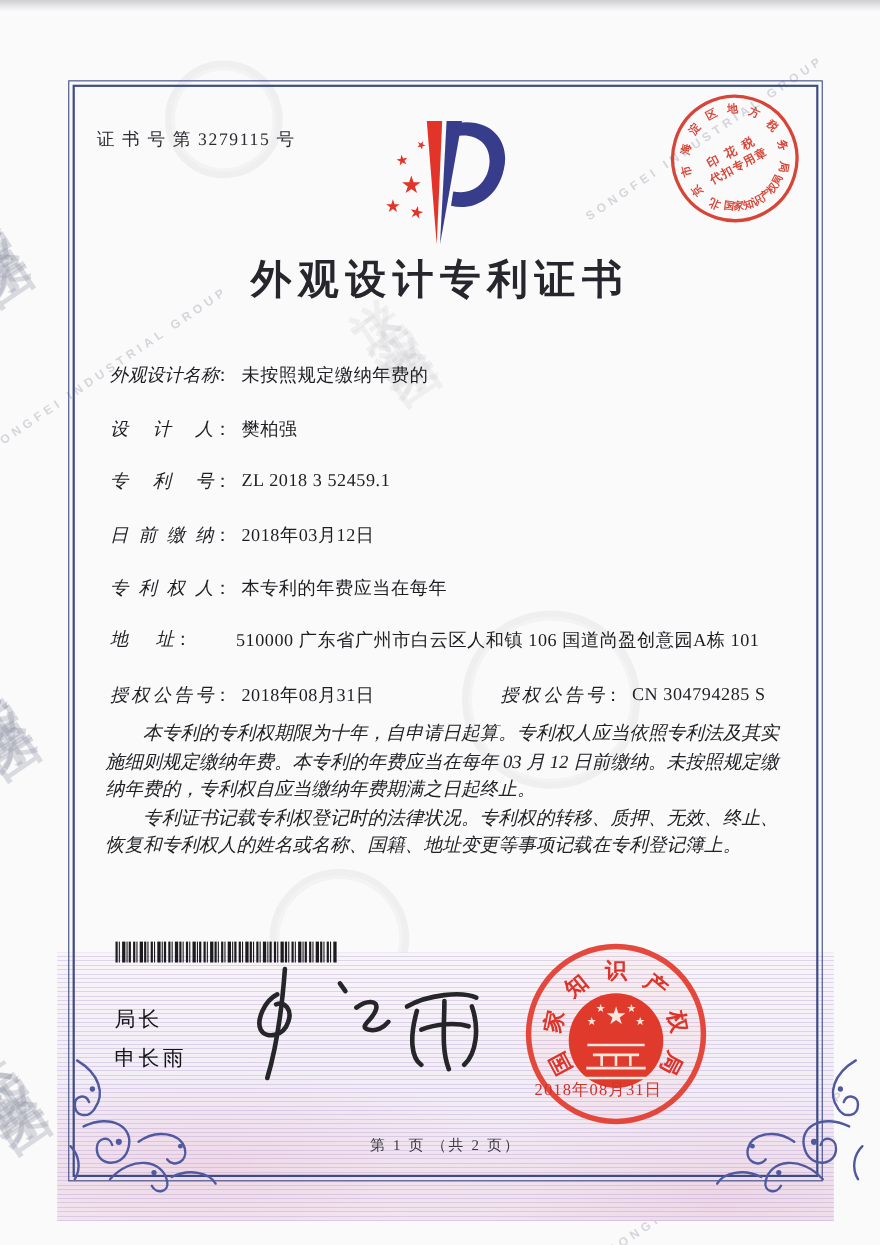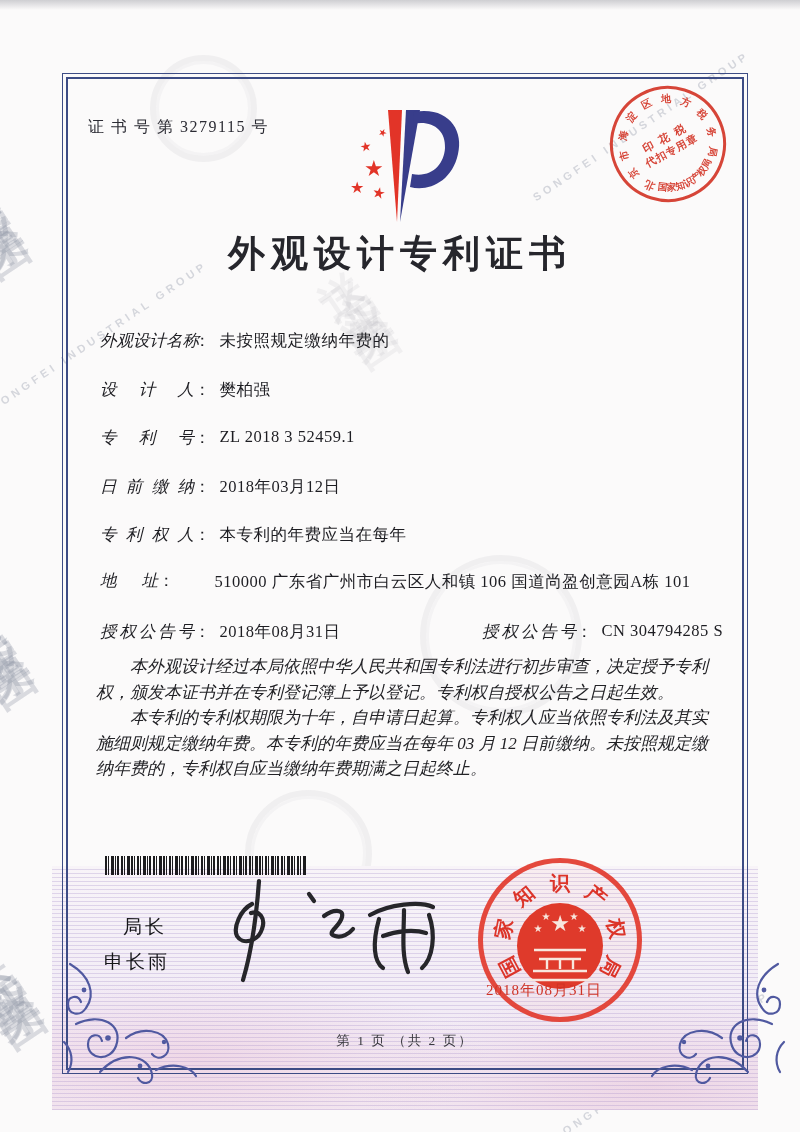--- a/index.html
+++ b/index.html
@@ -49,32 +49,32 @@
     font-size:37px;font-weight:700;letter-spacing:6px;color:#26262c;z-index:3;}
 
   
   .frow{position:absolute;left:100px;font-size:16.5px;color:#1d1d22;z-index:3;white-space:nowrap;}
   .flabel{display:inline-block;width:94px;text-align:justify;text-align-last:justify;
     text-justify:inter-character;vertical-align:top;font-style:italic;}
   .fcolon{display:inline-block;vertical-align:top;}
   .fvalue{display:inline-block;vertical-align:top;margin-left:9px;letter-spacing:.5px;}
   .frow--addr .flabel{width:58px;}
   .frow--addr .fvalue{margin-left:40px;width:500px;white-space:normal;line-height:24px;}
-  .frow--grant2{left:455px;margin-left:27px;}
+  .frow--grant2{left:455px;}
 
   
   .body-text{position:absolute;left:96px;top:654px;width:616px;z-index:3;
     font-size:17px;line-height:25.5px;color:#222226;font-style:italic;}
   .body-text p{margin:0;text-indent:2em;}
 
   
   .barcode{position:absolute;left:105px;top:856px;width:208px;height:19px;z-index:3;font-size:0;}
   .bureau{position:absolute;left:104px;z-index:3;color:#141418;
     font-family:"Liberation Sans","DejaVu Sans",sans-serif;font-size:19px;letter-spacing:3px;}
-  .bureau--title{top:914px;margin-left:19px;}
+  .bureau--title{top:914px;}
   .bureau--name{top:949px;}
   .signature{position:absolute;left:212px;top:874px;z-index:4;}
 
   .seal{position:absolute;left:478px;top:858px;width:164px;height:164px;z-index:3;}
   .seal-ring{position:absolute;inset:0;border:5px solid rgba(226,57,44,.92);border-radius:50%;
     background:rgba(255,80,60,.04);}
   .seal-arc{position:absolute;inset:0;font-size:20px;font-weight:700;color:#dc3429;}
   .arc-ch{position:absolute;left:50%;top:50%;}
   .seal-emblem{position:absolute;left:36px;top:40px;}
   .seal-date{position:absolute;left:486px;top:981px;z-index:4;font-size:15px;
@@ -163,22 +163,22 @@
   <span class="flabel">地址</span><span class="fcolon">：</span><span class="fvalue">510000 广东省广州市白云区人和镇 106 国道尚盈创意园A栋 101</span>
 </div>
 <div class="frow" style="top:621px;">
   <span class="flabel">授权公告号</span><span class="fcolon">：</span><span class="fvalue">2018年08月31日</span>
 </div>
 <div class="frow frow--grant2" style="top:621px;">
   <span class="flabel">授权公告号</span><span class="fcolon">：</span><span class="fvalue">CN 304794285 S</span>
 </div>
 
 <div class="body-text">
-  <p>本外观设计经过本局依照中华人民共和国专利法进行初步审查，决定授予专利权，颁发本证书并在专利登记簿上予以登记。专利权自授权公告之日起生效。</p>
   <p>本专利的专利权期限为十年，自申请日起算。专利权人应当依照专利法及其实施细则规定缴纳年费。本专利的年费应当在每年 03 月 12 日前缴纳。未按照规定缴纳年费的，专利权自应当缴纳年费期满之日起终止。</p>
+  <p>专利证书记载专利权登记时的法律状况。专利权的转移、质押、无效、终止、恢复和专利权人的姓名或名称、国籍、地址变更等事项记载在专利登记簿上。</p>
 </div>
 
 <div class="barcode"><span style="display: inline-block; width: 2px; height: 19px; background: rgb(28, 28, 30); margin-right: 1px;"></span><span style="display: inline-block; width: 1px; height: 19px; background: rgb(28, 28, 30); margin-right: 2px;"></span><span style="display: inline-block; width: 3px; height: 19px; background: rgb(28, 28, 30); margin-right: 1px;"></span><span style="display: inline-block; width: 1px; height: 19px; background: rgb(28, 28, 30); margin-right: 1px;"></span><span style="display: inline-block; width: 2px; height: 19px; background: rgb(28, 28, 30); margin-right: 2px;"></span><span style="display: inline-block; width: 2px; height: 19px; background: rgb(28, 28, 30); margin-right: 1px;"></span><span style="display: inline-block; width: 1px; height: 19px; background: rgb(28, 28, 30); margin-right: 2px;"></span><span style="display: inline-block; width: 3px; height: 19px; background: rgb(28, 28, 30); margin-right: 1px;"></span><span style="display: inline-block; width: 2px; height: 19px; background: rgb(28, 28, 30); margin-right: 1px;"></span><span style="display: inline-block; width: 1px; height: 19px; background: rgb(28, 28, 30); margin-right: 2px;"></span><span style="display: inline-block; width: 2px; height: 19px; background: rgb(28, 28, 30); margin-right: 1px;"></span><span style="display: inline-block; width: 1px; height: 19px; background: rgb(28, 28, 30); margin-right: 2px;"></span><span style="display: inline-block; width: 3px; height: 19px; background: rgb(28, 28, 30); margin-right: 1px;"></span><span style="display: inline-block; width: 1px; height: 19px; background: rgb(28, 28, 30); margin-right: 1px;"></span><span style="display: inline-block; width: 2px; height: 19px; background: rgb(28, 28, 30); margin-right: 2px;"></span><span style="display: inline-block; width: 2px; height: 19px; background: rgb(28, 28, 30); margin-right: 1px;"></span><span style="display: inline-block; width: 1px; height: 19px; background: rgb(28, 28, 30); margin-right: 2px;"></span><span style="display: inline-block; width: 3px; height: 19px; background: rgb(28, 28, 30); margin-right: 1px;"></span><span style="display: inline-block; width: 2px; height: 19px; background: rgb(28, 28, 30); margin-right: 1px;"></span><span style="display: inline-block; width: 1px; height: 19px; background: rgb(28, 28, 30); margin-right: 2px;"></span><span style="display: inline-block; width: 2px; height: 19px; background: rgb(28, 28, 30); margin-right: 1px;"></span><span style="display: inline-block; width: 1px; height: 19px; background: rgb(28, 28, 30); margin-right: 2px;"></span><span style="display: inline-block; width: 3px; height: 19px; background: rgb(28, 28, 30); margin-right: 1px;"></span><span style="display: inline-block; width: 1px; height: 19px; background: rgb(28, 28, 30); margin-right: 1px;"></span><span style="display: inline-block; width: 2px; height: 19px; background: rgb(28, 28, 30); margin-right: 2px;"></span><span style="display: inline-block; width: 2px; height: 19px; background: rgb(28, 28, 30); margin-right: 1px;"></span><span style="display: inline-block; width: 1px; height: 19px; background: rgb(28, 28, 30); margin-right: 2px;"></span><span style="display: inline-block; width: 3px; height: 19px; background: rgb(28, 28, 30); margin-right: 1px;"></span><span style="display: inline-block; width: 2px; height: 19px; background: rgb(28, 28, 30); margin-right: 1px;"></span><span style="display: inline-block; width: 1px; height: 19px; background: rgb(28, 28, 30); margin-right: 2px;"></span><span style="display: inline-block; width: 2px; height: 19px; background: rgb(28, 28, 30); margin-right: 1px;"></span><span style="display: inline-block; width: 1px; height: 19px; background: rgb(28, 28, 30); margin-right: 2px;"></span><span style="display: inline-block; width: 3px; height: 19px; background: rgb(28, 28, 30); margin-right: 1px;"></span><span style="display: inline-block; width: 1px; height: 19px; background: rgb(28, 28, 30); margin-right: 1px;"></span><span style="display: inline-block; width: 2px; height: 19px; background: rgb(28, 28, 30); margin-right: 2px;"></span><span style="display: inline-block; width: 2px; height: 19px; background: rgb(28, 28, 30); margin-right: 1px;"></span><span style="display: inline-block; width: 1px; height: 19px; background: rgb(28, 28, 30); margin-right: 2px;"></span><span style="display: inline-block; width: 3px; height: 19px; background: rgb(28, 28, 30); margin-right: 1px;"></span><span style="display: inline-block; width: 2px; height: 19px; background: rgb(28, 28, 30); margin-right: 1px;"></span><span style="display: inline-block; width: 1px; height: 19px; background: rgb(28, 28, 30); margin-right: 2px;"></span><span style="display: inline-block; width: 2px; height: 19px; background: rgb(28, 28, 30); margin-right: 1px;"></span><span style="display: inline-block; width: 1px; height: 19px; background: rgb(28, 28, 30); margin-right: 2px;"></span><span style="display: inline-block; width: 3px; height: 19px; background: rgb(28, 28, 30); margin-right: 1px;"></span><span style="display: inline-block; width: 1px; height: 19px; background: rgb(28, 28, 30); margin-right: 1px;"></span><span style="display: inline-block; width: 2px; height: 19px; background: rgb(28, 28, 30); margin-right: 2px;"></span><span style="display: inline-block; width: 2px; height: 19px; background: rgb(28, 28, 30); margin-right: 1px;"></span><span style="display: inline-block; width: 1px; height: 19px; background: rgb(28, 28, 30); margin-right: 2px;"></span><span style="display: inline-block; width: 3px; height: 19px; background: rgb(28, 28, 30); margin-right: 1px;"></span><span style="display: inline-block; width: 2px; height: 19px; background: rgb(28, 28, 30); margin-right: 1px;"></span><span style="display: inline-block; width: 1px; height: 19px; background: rgb(28, 28, 30); margin-right: 2px;"></span><span style="display: inline-block; width: 2px; height: 19px; background: rgb(28, 28, 30); margin-right: 1px;"></span><span style="display: inline-block; width: 1px; height: 19px; background: rgb(28, 28, 30); margin-right: 2px;"></span><span style="display: inline-block; width: 3px; height: 19px; background: rgb(28, 28, 30); margin-right: 1px;"></span><span style="display: inline-block; width: 1px; height: 19px; background: rgb(28, 28, 30); margin-right: 1px;"></span><span style="display: inline-block; width: 2px; height: 19px; background: rgb(28, 28, 30); margin-right: 2px;"></span><span style="display: inline-block; width: 2px; height: 19px; background: rgb(28, 28, 30); margin-right: 1px;"></span><span style="display: inline-block; width: 1px; height: 19px; background: rgb(28, 28, 30); margin-right: 2px;"></span><span style="display: inline-block; width: 3px; height: 19px; background: rgb(28, 28, 30); margin-right: 1px;"></span><span style="display: inline-block; width: 2px; height: 19px; background: rgb(28, 28, 30); margin-right: 1px;"></span><span style="display: inline-block; width: 1px; height: 19px; background: rgb(28, 28, 30); margin-right: 2px;"></span><span style="display: inline-block; width: 2px; height: 19px; background: rgb(28, 28, 30); margin-right: 1px;"></span><span style="display: inline-block; width: 1px; height: 19px; background: rgb(28, 28, 30); margin-right: 2px;"></span><span style="display: inline-block; width: 3px; height: 19px; background: rgb(28, 28, 30); margin-right: 1px;"></span></div>
 
 <div class="bureau bureau--title">局长</div>
 <div class="bureau bureau--name">申长雨</div>
 
 <div class="signature">
   <svg width="235" height="112" viewBox="0 0 235 112">
     <g stroke="#26262a" stroke-width="4.2" fill="none" stroke-linecap="round" stroke-linejoin="round">

